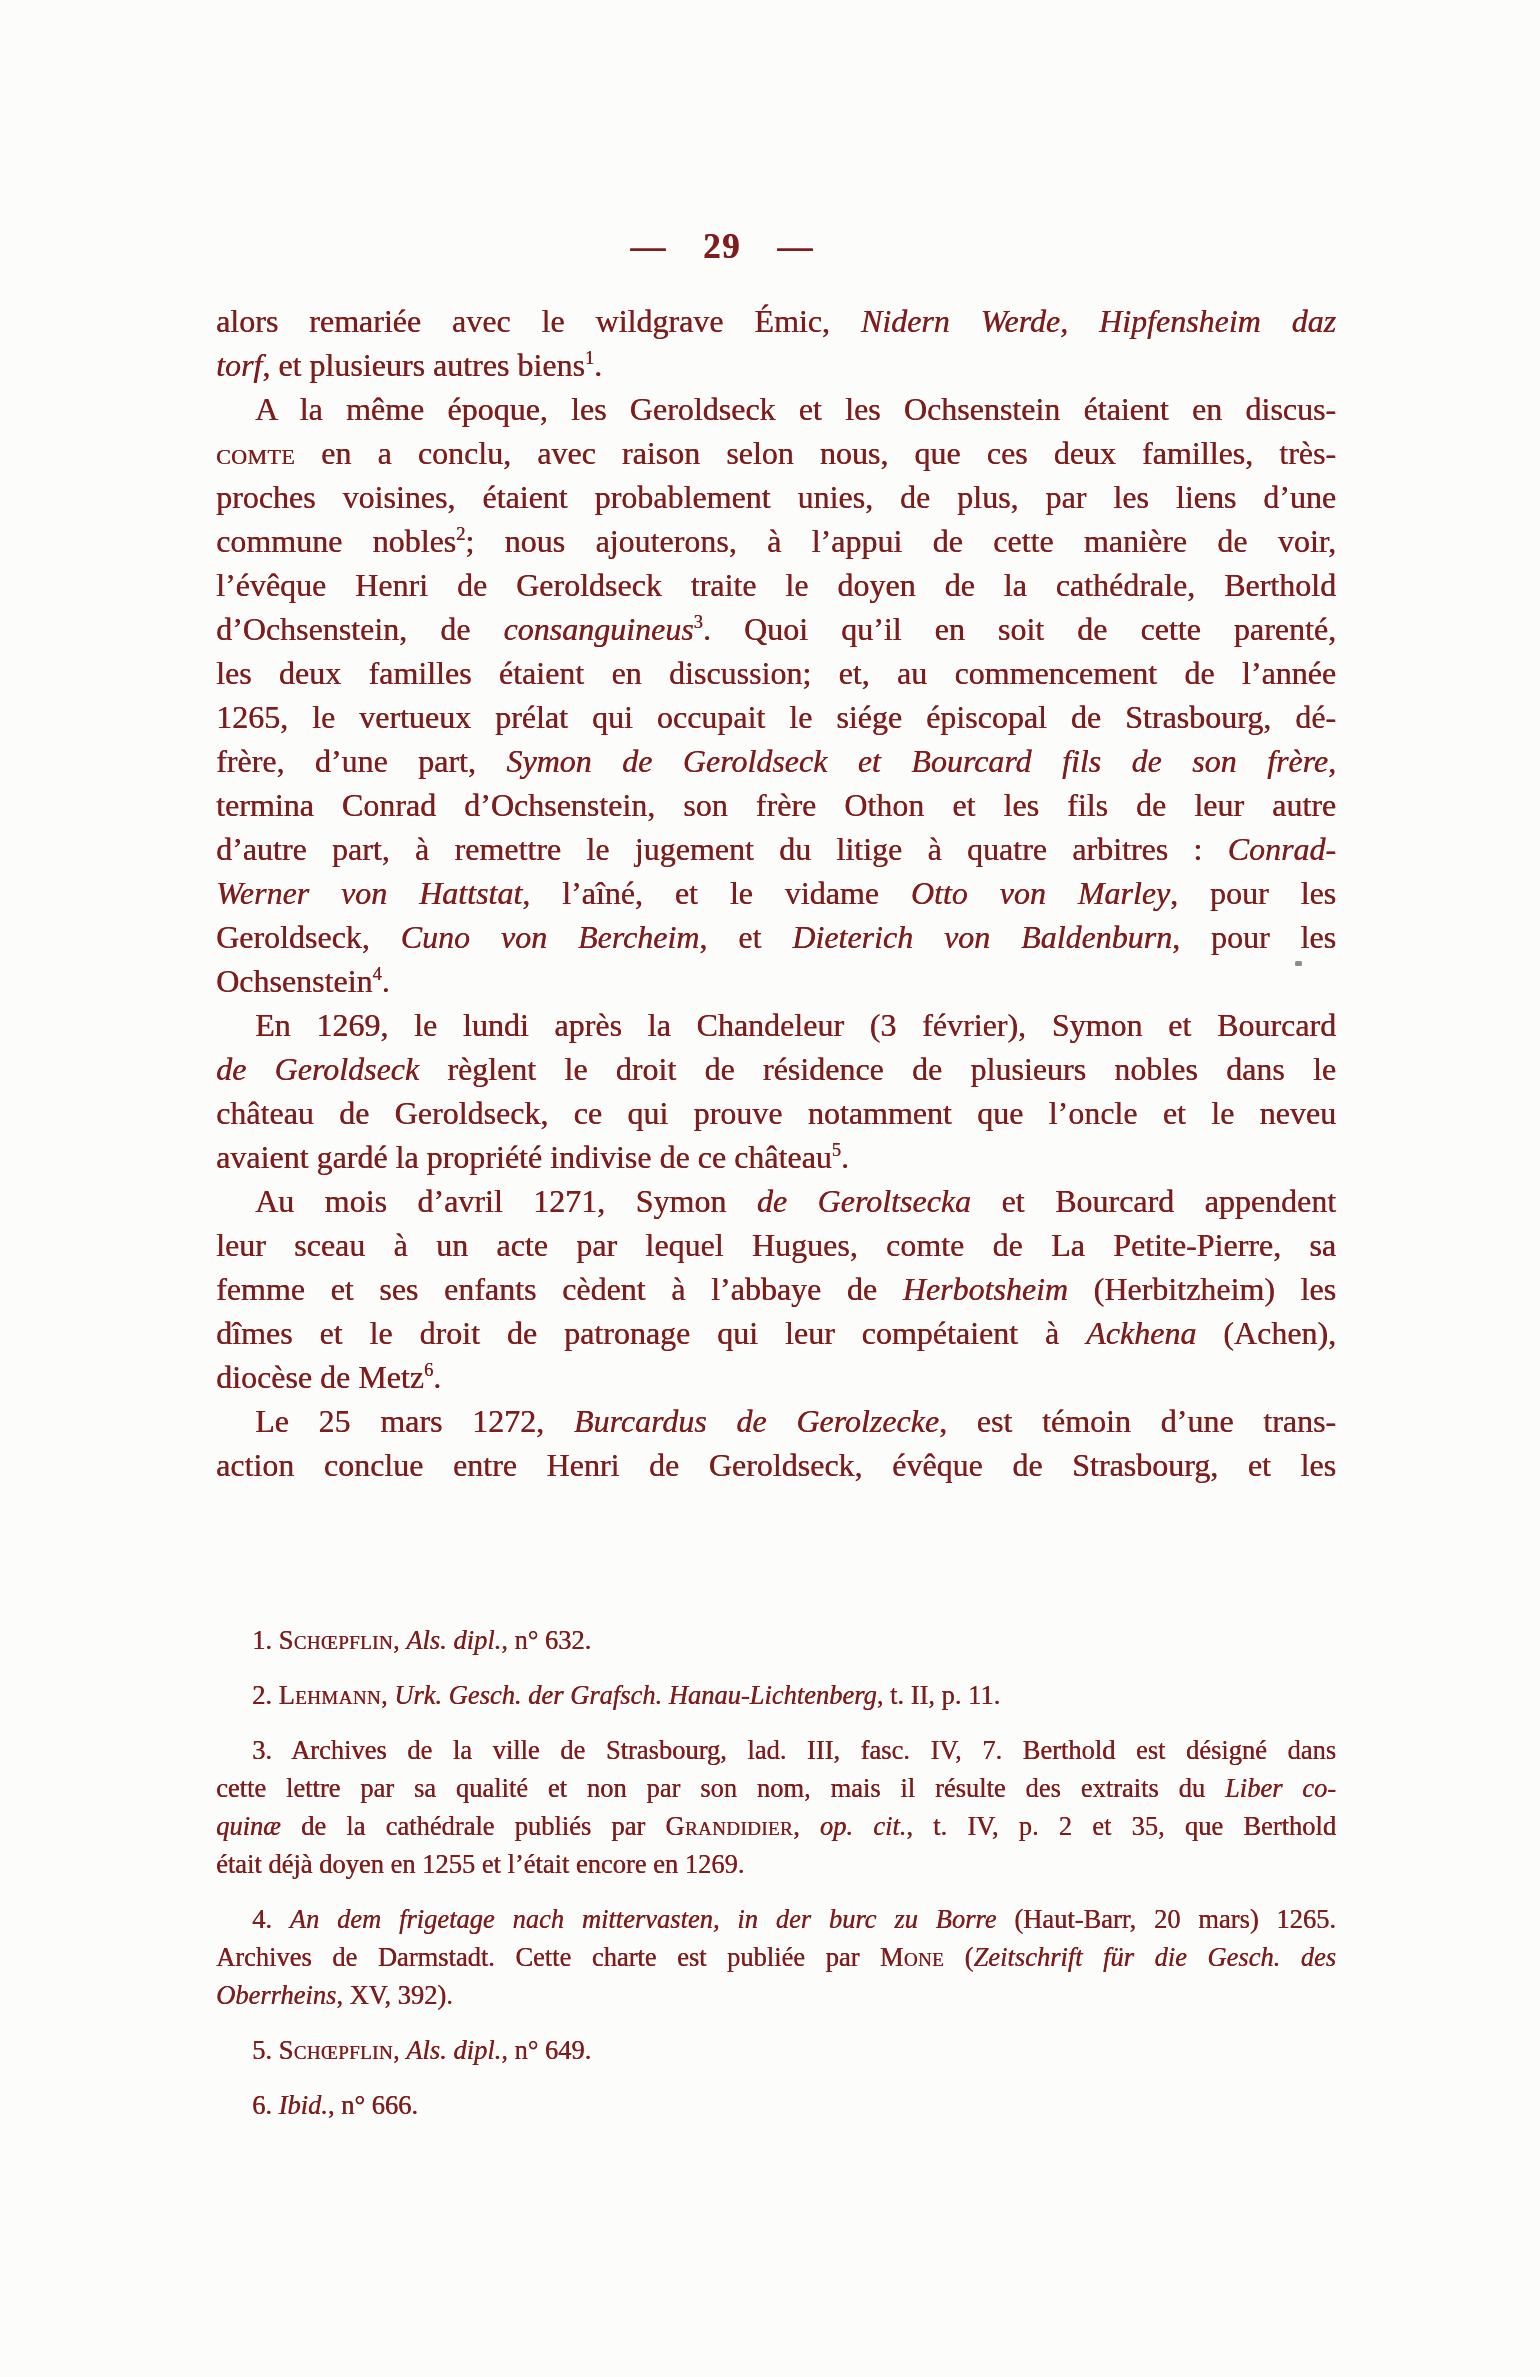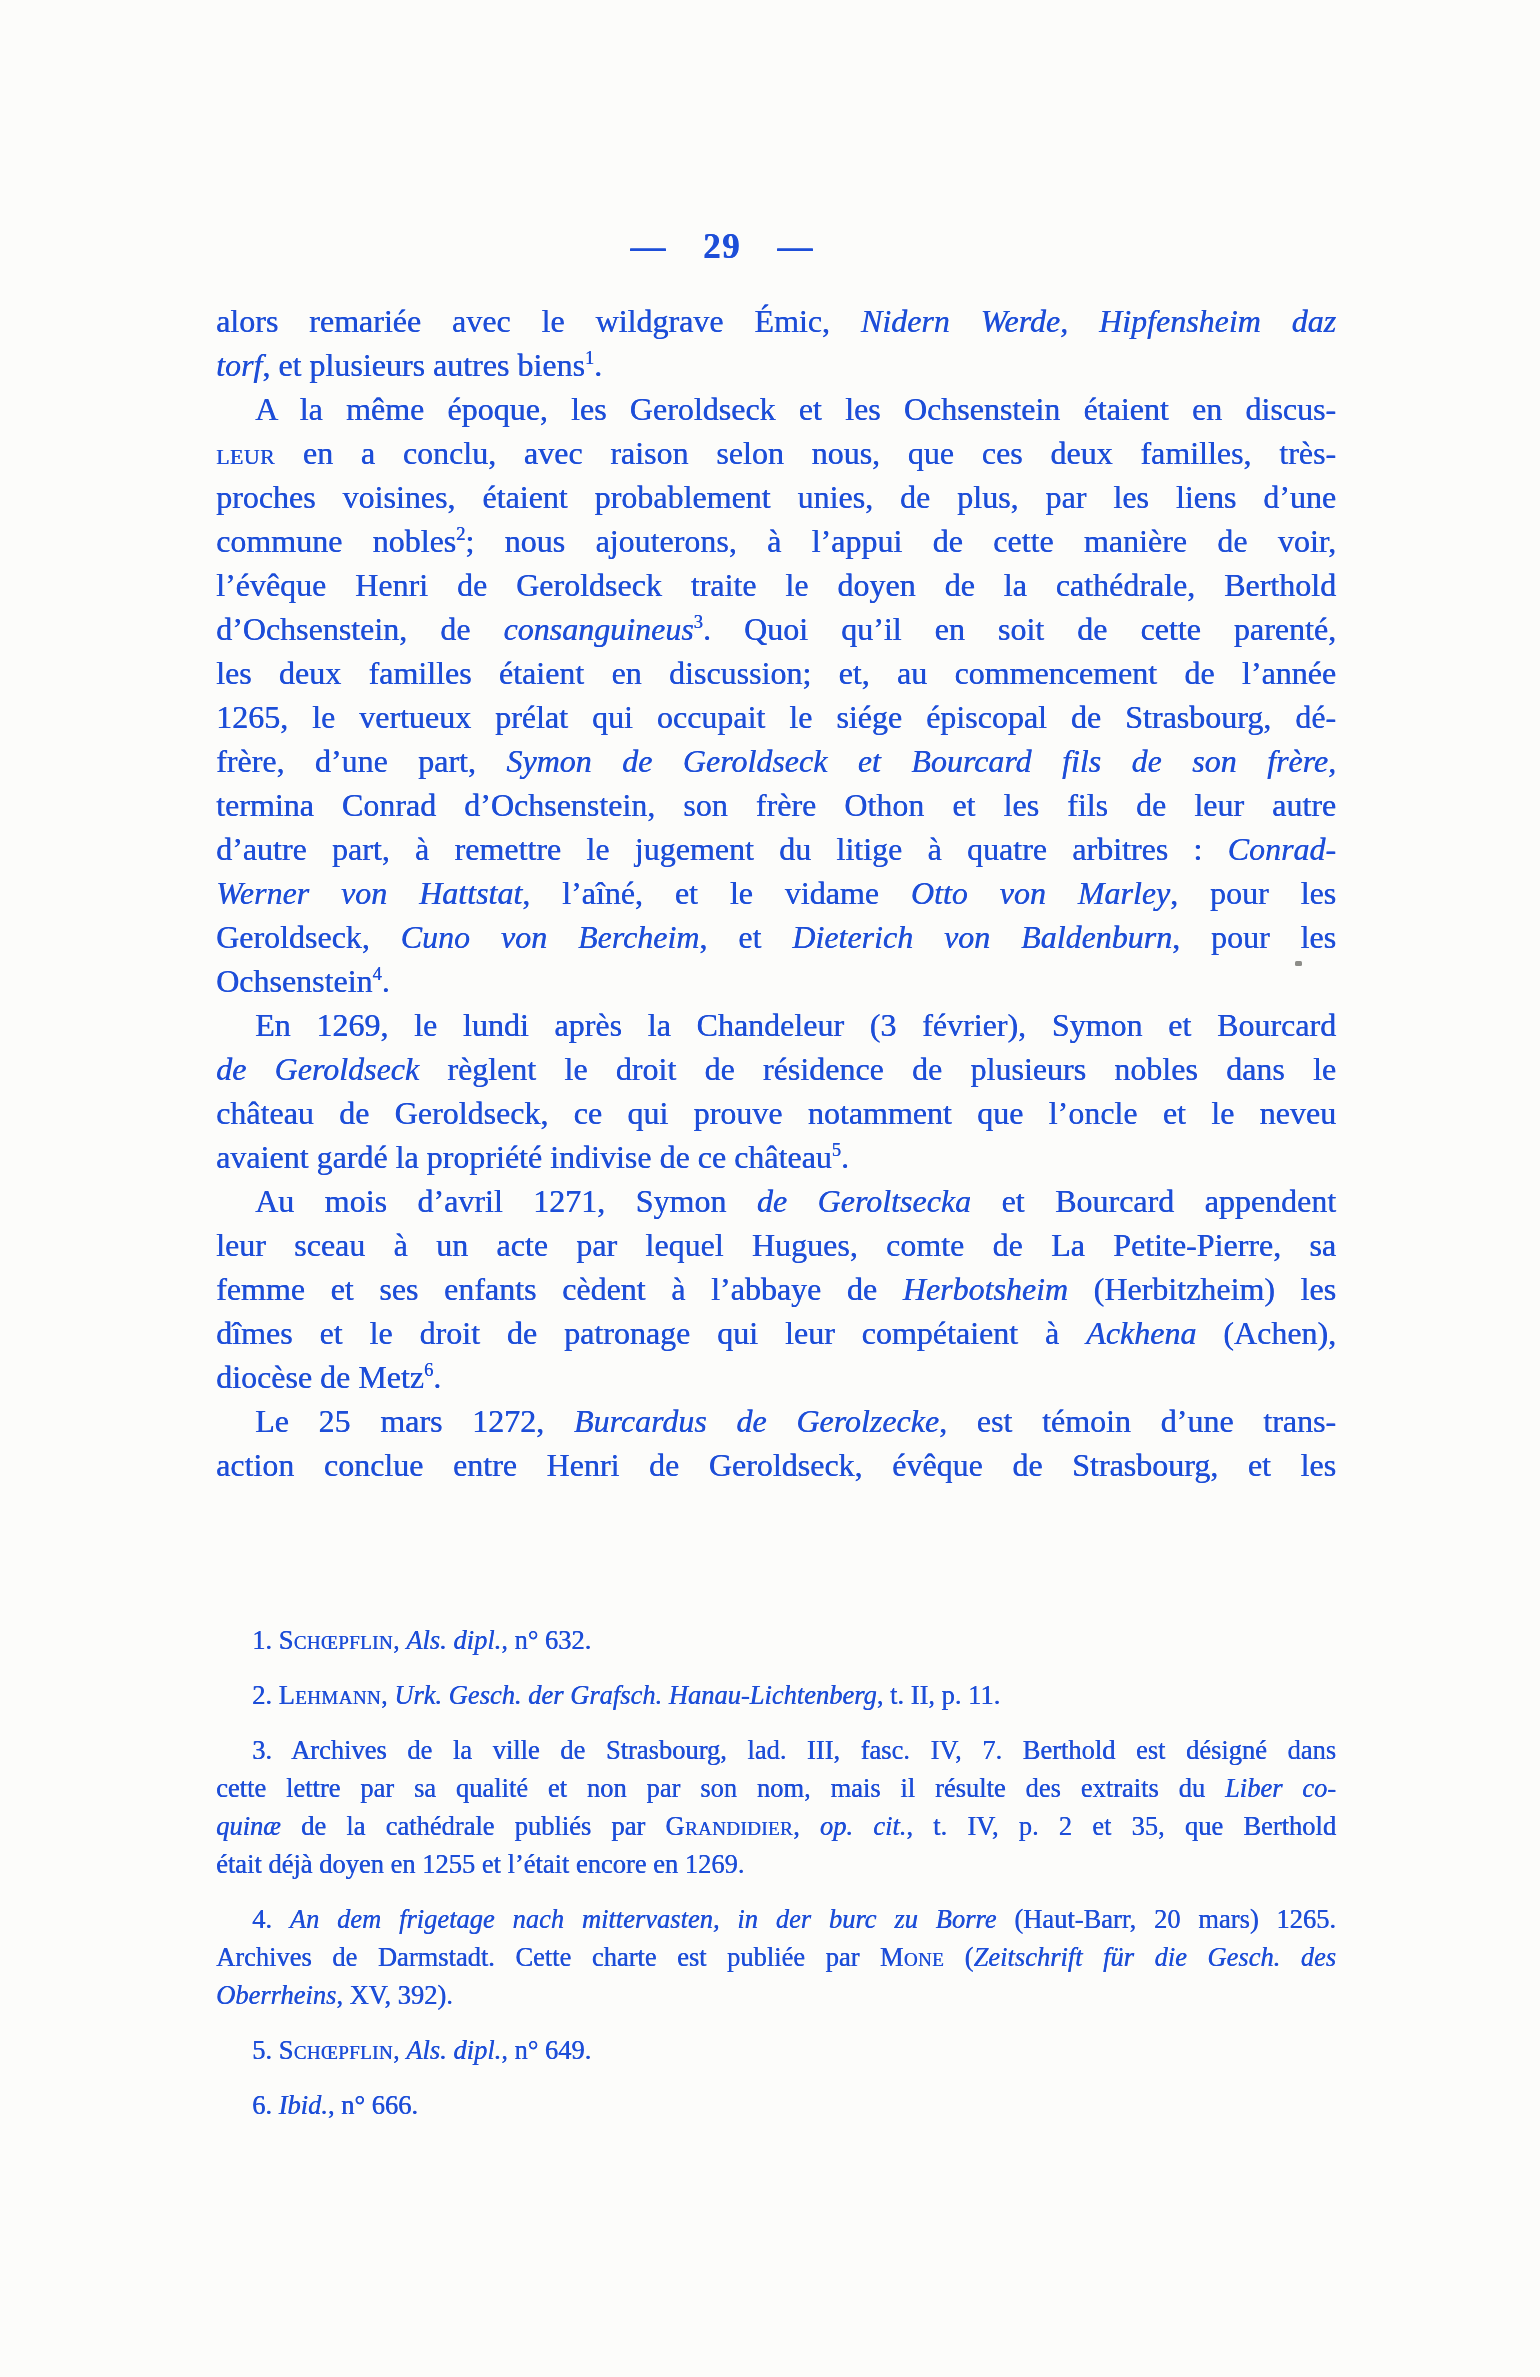--- a/index.html
+++ b/index.html
@@ -2,21 +2,21 @@
 <html style="font-size:12px"><head>
 <meta charset="utf-8">
 <style>
   html, body { margin: 0; padding: 0; background: #e8e8e6; }
   .page {
     position: relative;
     width: 1540px;
     height: 2377px;
     margin: 0 auto;
     background: #fcfcfa;
-    color: #1d4ed8;
+    color: #7f1d1d;
     font-family: "Liberation Serif", "DejaVu Serif", serif;
     text-shadow: 0.4px 0 0 currentColor; 
     overflow: hidden;
   }
   .page-number {
     position: absolute;
     top: 227px;
     left: 722px;
     transform: translateX(-50%);
     font-size: 35px;
@@ -78,21 +78,21 @@
 </head>
 <body>
 
 <div class="page">
   <div class="page-number">— 29 —</div>
 
   <div class="bodytext">
       <div class="line j"><span>alors remariée avec le wildgrave Émic, </span><span class="it">Nidern Werde, Hipfensheim daz</span></div>
       <div class="line"><span class="it">torf</span><span>, et plusieurs autres biens</span><span class="sup">1</span><span>.</span></div>
       <div class="line j ind"><span>A la même époque, les Geroldseck et les Ochsenstein étaient en discus-</span></div>
-      <div class="line j"><span class="sc">leur</span><span> en a conclu, avec raison selon nous, que ces deux familles, très-</span></div>
+      <div class="line j"><span class="sc">comte</span><span> en a conclu, avec raison selon nous, que ces deux familles, très-</span></div>
       <div class="line j"><span>proches voisines, étaient probablement unies, de plus, par les liens d’une</span></div>
       <div class="line j"><span>commune nobles</span><span class="sup">2</span><span>; nous ajouterons, à l’appui de cette manière de voir,</span></div>
       <div class="line j"><span>l’évêque Henri de Geroldseck traite le doyen de la cathédrale, Berthold</span></div>
       <div class="line j"><span>d’Ochsenstein, de </span><span class="it">consanguineus</span><span class="sup">3</span><span>. Quoi qu’il en soit de cette parenté,</span></div>
       <div class="line j"><span>les deux familles étaient en discussion; et, au commencement de l’année</span></div>
       <div class="line j"><span>1265, le vertueux prélat qui occupait le siége épiscopal de Strasbourg, dé-</span></div>
       <div class="line j"><span>frère, d’une part, </span><span class="it">Symon de Geroldseck et Bourcard fils de son frère,</span></div>
       <div class="line j"><span>termina Conrad d’Ochsenstein, son frère Othon et les fils de leur autre</span></div>
       <div class="line j"><span>d’autre part, à remettre le jugement du litige à quatre arbitres : </span><span class="it">Conrad-</span></div>
       <div class="line j"><span class="it">Werner von Hattstat</span><span>, l’aîné, et le vidame </span><span class="it">Otto von Marley</span><span>, pour les</span></div>

